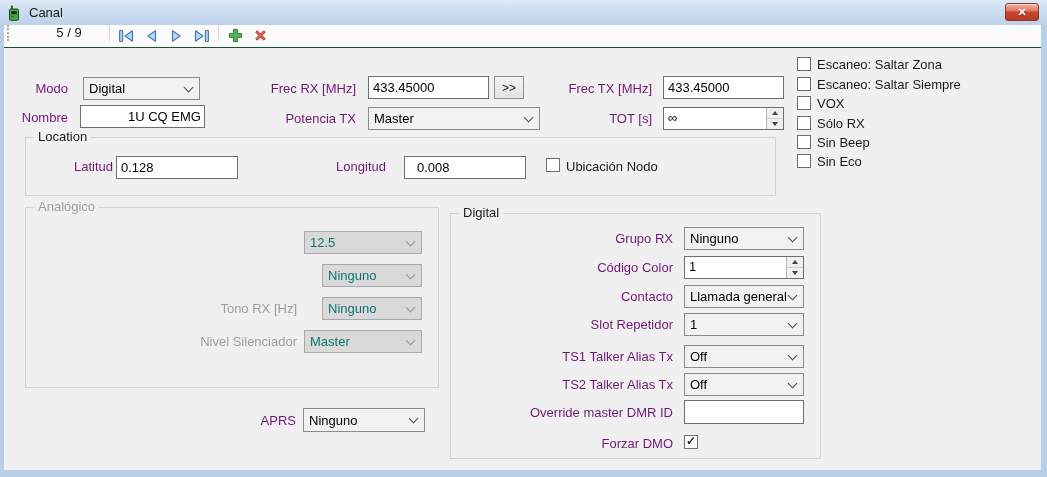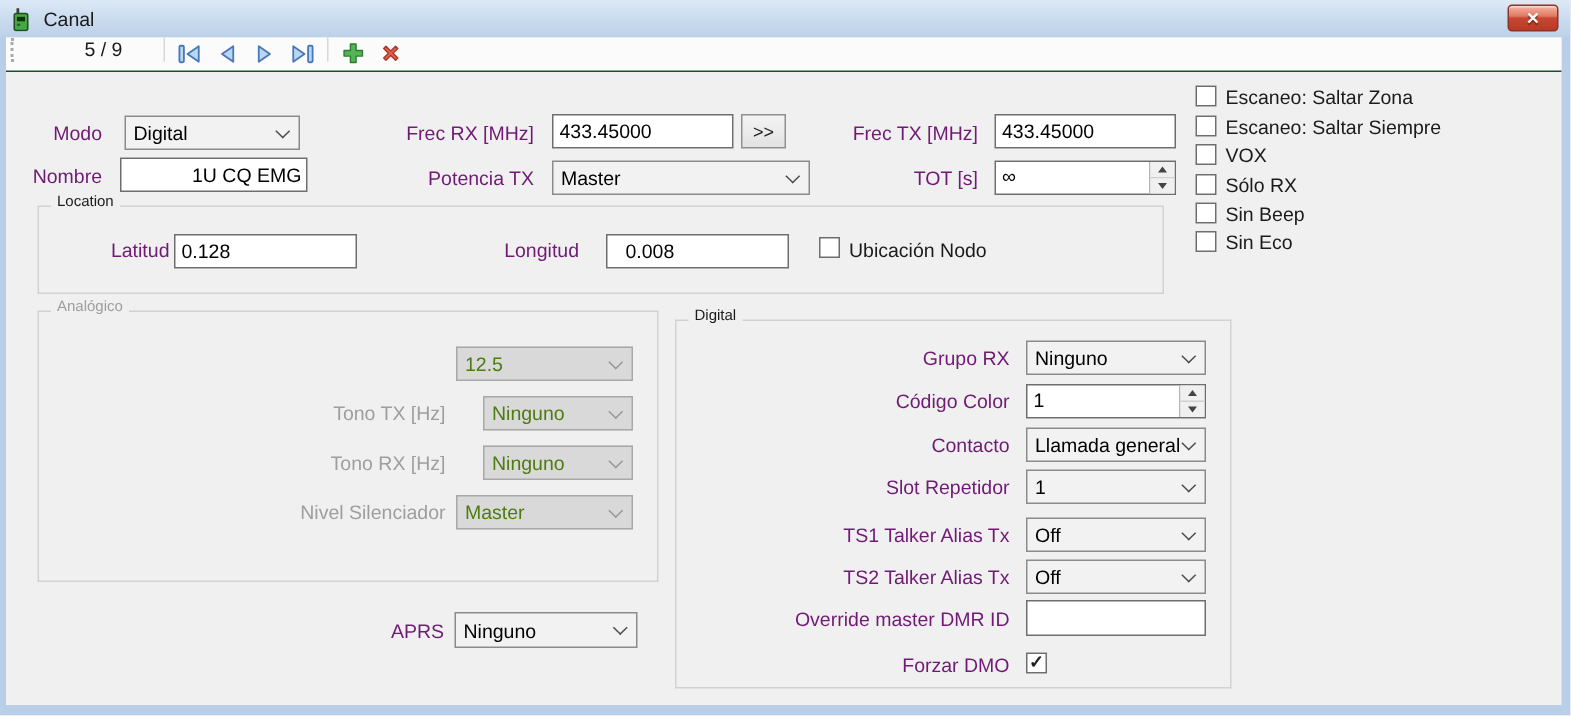--- a/index.html
+++ b/index.html
@@ -32,36 +32,36 @@
   
   .lbl { position:absolute; font-size:13px; color:#701a75; text-align:right; white-space:nowrap; }
   .lbl.dis { color:#9e9e9e; }
   .tinput { position:absolute; height:23px; border:1px solid #6e6e6e; background:#fff;
     font-family:"Liberation Sans",sans-serif; font-size:13px; color:#000; padding:1px 4px; }
   .combo { position:absolute; height:23px; background:#f2f2f2; border:1px solid #8b8b8b;
     font-size:13px; color:#000; display:flex; align-items:center; padding:0 18px 0 5px; white-space:nowrap; overflow:hidden; }
   .combo::after { content:""; position:absolute; right:7px; top:50%; width:6px; height:6px;
     border-right:1.5px solid #4c4c4c; border-bottom:1.5px solid #4c4c4c;
     transform:translateY(-72%) rotate(45deg); }
-  .combo.dis { background:#d9d9d9; border-color:#a8a8a8; color:#4d7c0f; }
+  .combo.dis { background:#d9d9d9; border-color:#a8a8a8; color:#0f766e; }
   .combo.dis::after { border-color:#979797; }
   .spin { position:absolute; height:23px; border:1px solid #6e6e6e; background:#fff; display:flex; }
   .spin .val { flex:1; font-size:13px; color:#000; padding:2px 4px; }
   .spin .btns { width:17px; border-left:1px solid #b5b5b5; display:flex; flex-direction:column; }
   .spin .sb { flex:1; background:#f0f0f0; display:flex; align-items:center; justify-content:center; }
   .spin .sb:first-child { border-bottom:1px solid #d0d0d0; }
   .tri-up { width:0; height:0; border-left:3px solid transparent; border-right:3px solid transparent; border-bottom:4px solid #444; }
   .tri-dn { width:0; height:0; border-left:3px solid transparent; border-right:3px solid transparent; border-top:4px solid #444; }
   .cb { position:absolute; width:14px; height:14px; background:#fff; border:1px solid #6e6e6e;
     font-size:12px; line-height:11px; font-weight:bold; color:#222; text-align:center; }
   .btn { position:absolute; background:linear-gradient(#f4f4f4,#e2e2e2); border:1px solid #8f8f8f;
     font-size:12px; color:#222; display:flex; align-items:center; justify-content:center; }
   .group { position:absolute; border:1px solid #d2d2d2; }
   .group-title { position:absolute; top:-9px; left:8px; background:#f0f0f0; padding:0 4px;
-    font-size:10px; color:#1b1b1b; white-space:nowrap; }
+    font-size:13px; color:#1b1b1b; white-space:nowrap; }
   .group-title.dis { color:#9e9e9e; }
   .cb-row-label { position:absolute; font-size:13px; color:#1b1b1b; white-space:nowrap; }
 </style>
 </head>
 <body>
 
 <div class="window">
 
   <div class="titlebar">
     <span style="display:flex;">
@@ -189,21 +189,20 @@
         <input class="tinput" style="left: 378px; top: 18px; width: 122px; padding-left: 12px;" value="0.008">
         <span class="cb" style="left:520px; top:20px;"></span>
         <span class="cb-row-label" style="left:540px; top:21px;">Ubicación Nodo</span>
       </div>
 
       <div class="group" style="left:21px; top:159px; width:414px; height:181px;">
         <span class="group-title dis">Analógico</span>
         <div class="combo dis" style="left:278px; top:23px; width:118px;">
           <span>12.5</span>
         </div>
-        <span class="lbl dis" style="left:60px; top:60px; width:211px;">Tono TX [Hz]</span>
         <div class="combo dis" style="left:296px; top:56px; width:100px;">
           <span>Ninguno</span>
         </div>
         <span class="lbl dis" style="left:60px; top:93px; width:211px;">Tono RX [Hz]</span>
         <div class="combo dis" style="left:296px; top:89px; width:100px;">
           <span>Ninguno</span>
         </div>
         <span class="lbl dis" style="left:60px; top:126px; width:211px;">Nivel Silenciador</span>
         <div class="combo dis" style="left:278px; top:122px; width:118px;">
           <span>Master</span>

